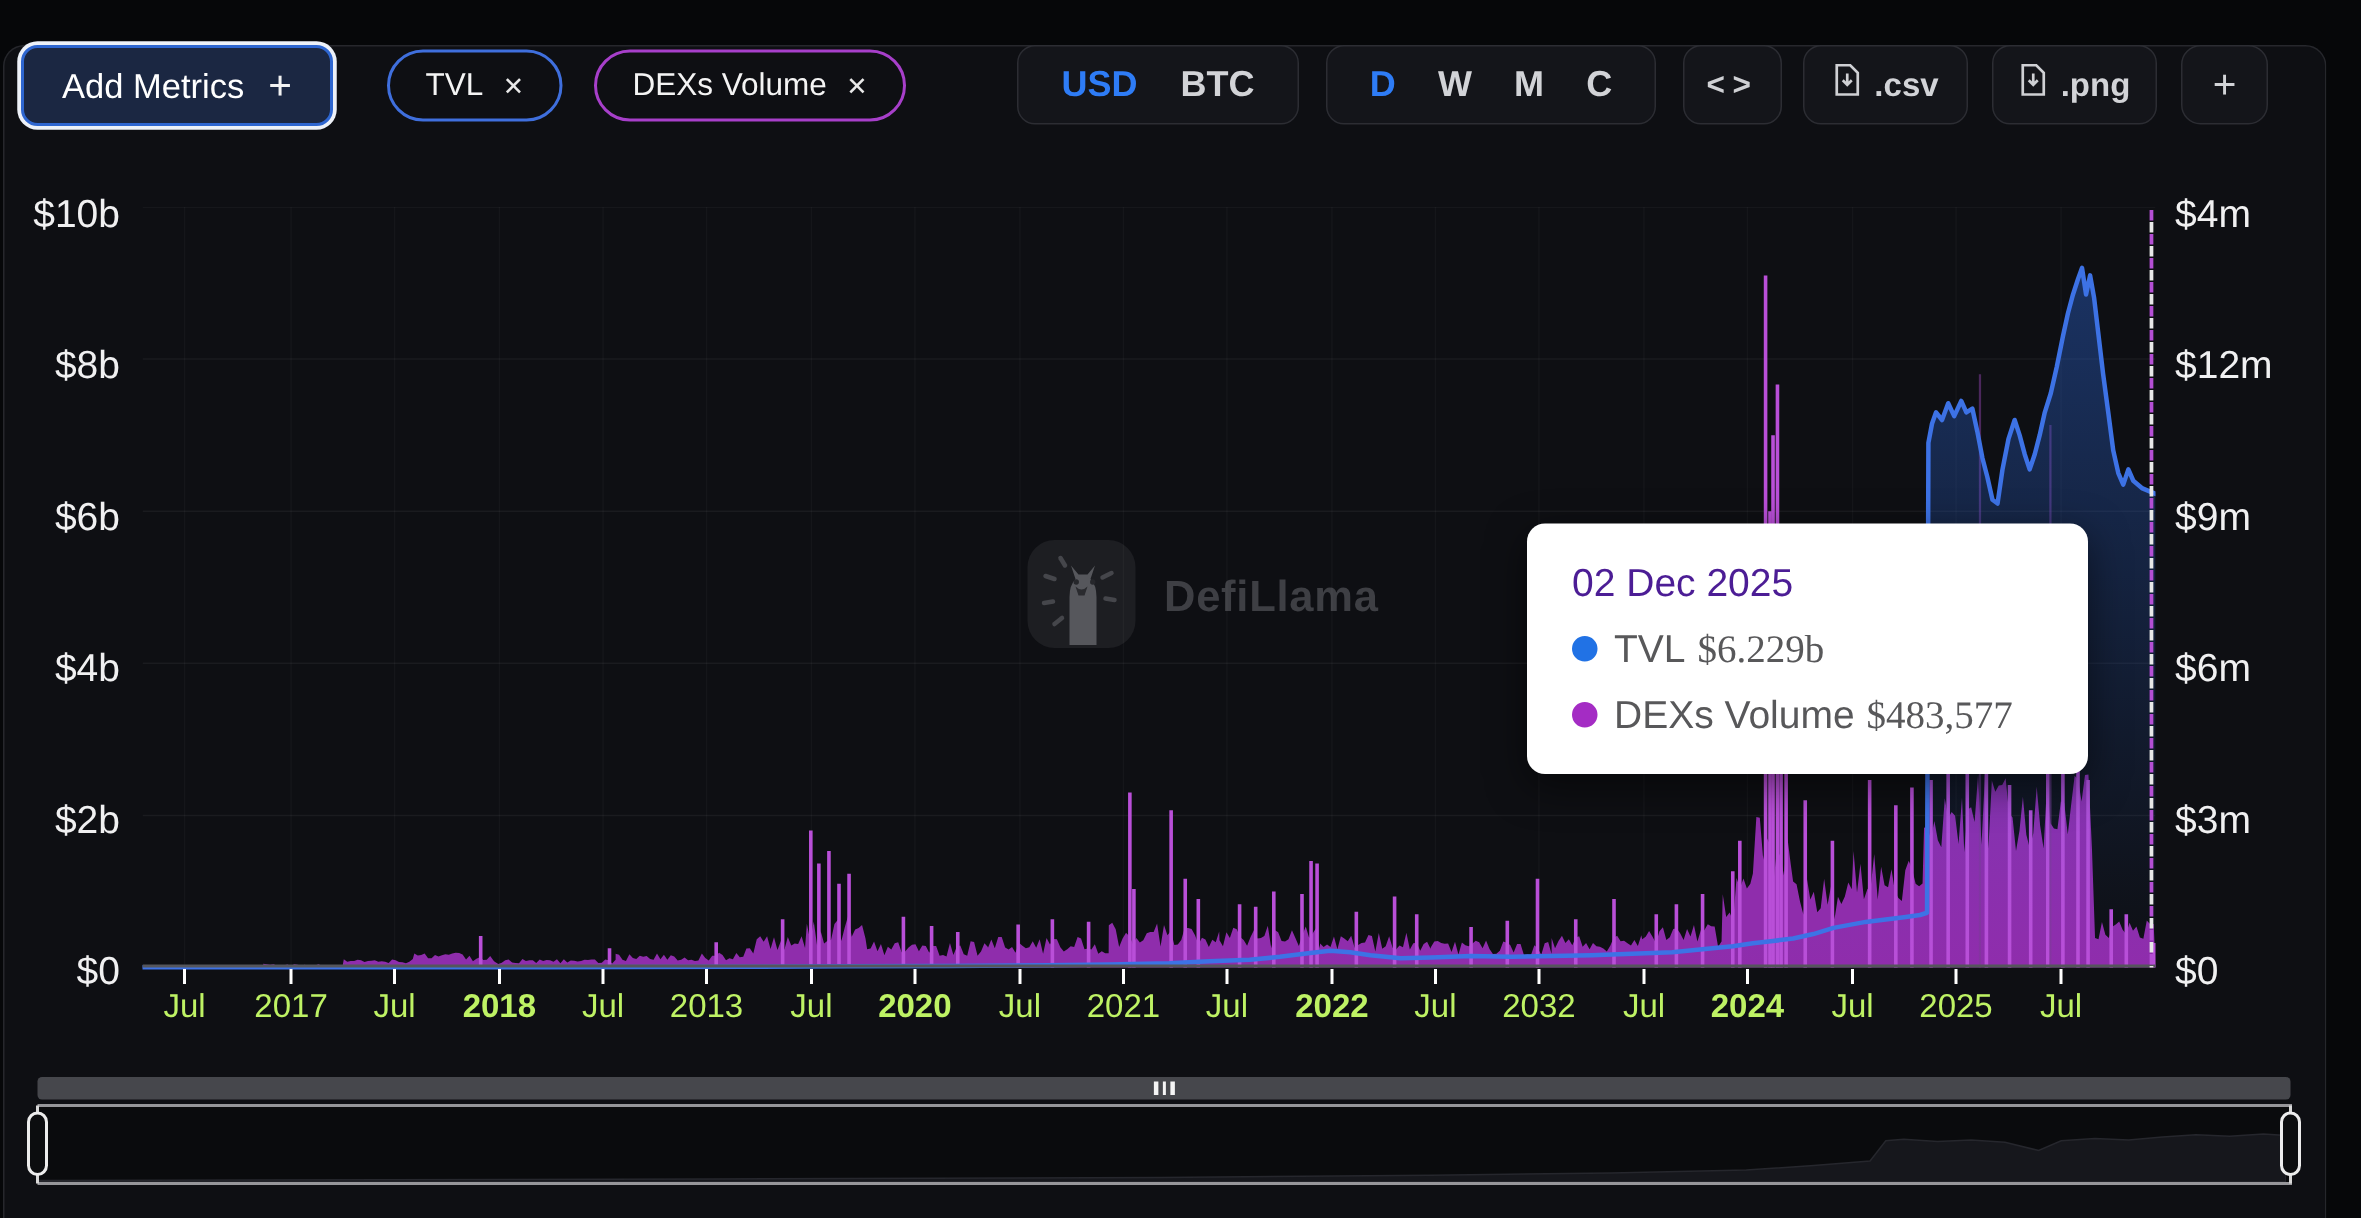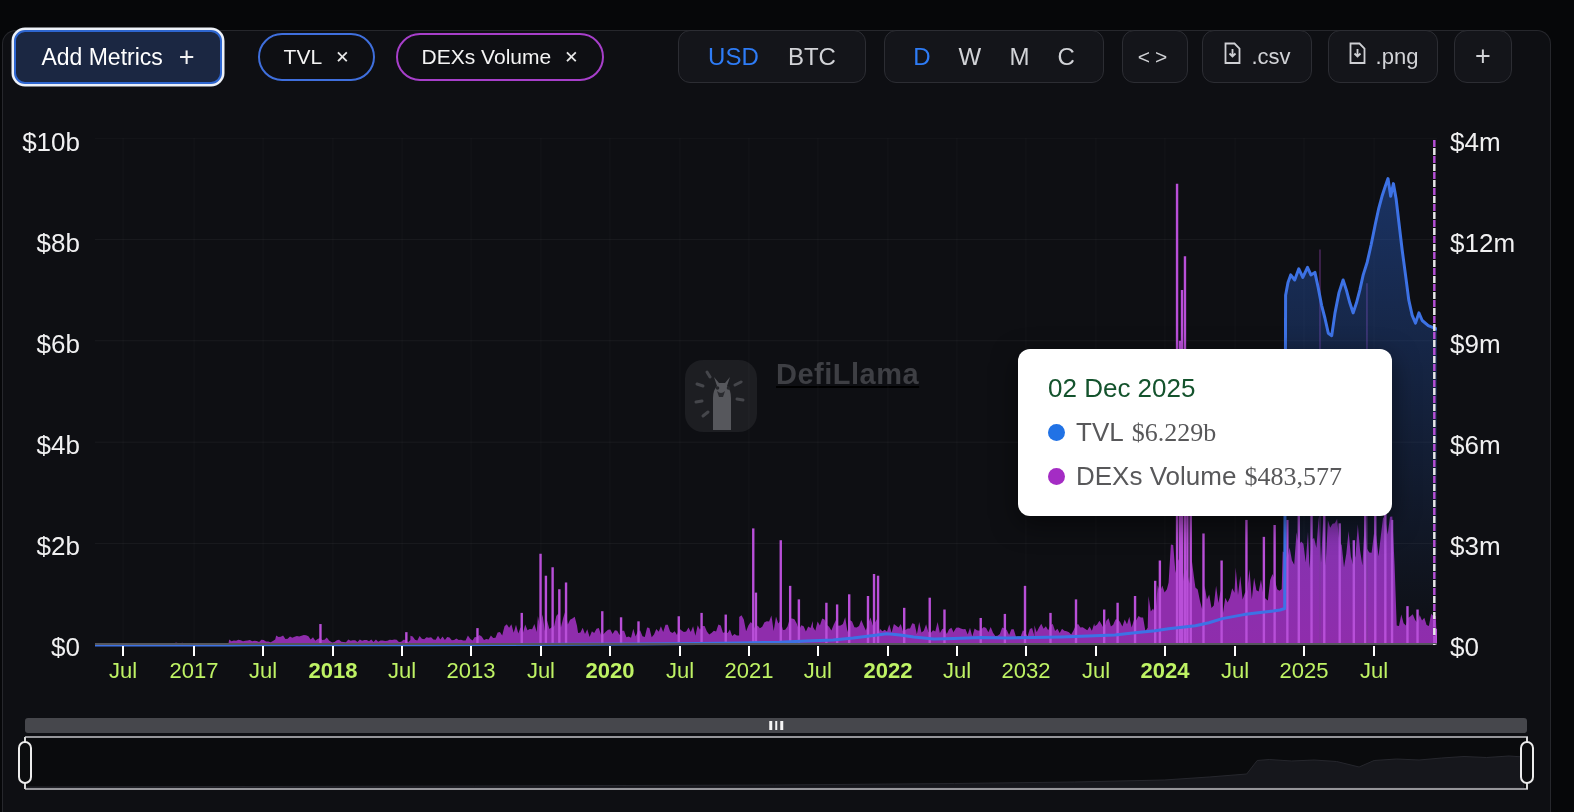--- a/index.html
+++ b/index.html
@@ -14,46 +14,46 @@
     display:flex;align-items:center;justify-content:center;gap:16px;color:#ffffff;font-size:23px;cursor:pointer;box-sizing:border-box;}
   .add-metrics .plus{font-size:27px;font-weight:300;color:#f2f2f2;}
   .pill{position:absolute;top:33px;height:48px;border-radius:25px;border:2.5px solid #888;
     display:flex;align-items:center;justify-content:center;gap:13px;color:#f4f4f4;font-size:21px;
     background:transparent;cursor:pointer;box-sizing:border-box;}
   .pill .x{font-size:17px;color:#e9e9e9;}
   #pill-tvl{left:258px;width:117px;}
   #pill-dexs{left:396px;width:208px;}
   .tb{position:absolute;top:30px;height:53px;background:#14151a;border:1.5px solid #2c2d33;
     border-radius:12px;display:flex;align-items:center;justify-content:space-evenly;
-    color:#d2d3d7;font-size:24px;box-sizing:border-box;}
+    color:#d2d3d7;font-size:24px;box-sizing:border-box;font-weight:bold;}
   #tb-currency{left:678px;width:188px;}
   #tb-interval{left:884px;width:220px;}
   #tb-embed{left:1122px;width:66px;}
   #tb-csv{left:1202px;width:110px;gap:9px;font-size:22px;justify-content:center;}
   #tb-png{left:1328px;width:110px;gap:9px;font-size:22px;justify-content:center;}
   #tb-plus{left:1454px;width:58px;font-size:27px;font-weight:300;justify-content:center;border-radius:13px;}
   .opt{cursor:pointer;}
   .sel{color:#2e7cf6;}
   #tb-embed .glyph{letter-spacing:5px;font-size:21px;color:#cfd0d4;cursor:pointer;}
   .dl-icon{display:inline-block;}
   
   #plot{position:absolute;left:95px;top:138px;width:1342px;height:509px;}
   .ylab{position:absolute;font-size:26px;color:#f0f0f1;}
   .ylab.l{left:0;width:80px;text-align:right;}
   .ylab.r{left:1450px;width:92px;text-align:left;}
   .xlab{position:absolute;top:658px;font-size:22px;color:#bef264;transform:translateX(-50%);white-space:nowrap;}
   .xlab.b{font-weight:bold;}
   .xtick{position:absolute;top:646px;width:2px;height:10px;background:#ffffff;}
   
-  #watermark{position:absolute;left:683px;top:358px;display:flex;gap:17px;pointer-events:none;text-decoration:underline;}
+  #watermark{position:absolute;left:683px;top:358px;display:flex;align-items:center;gap:17px;pointer-events:none;}
   #watermark .wm-text{font-size:29px;font-weight:bold;color:#3e3f44;letter-spacing:0.5px;}
   
   #tooltip{position:absolute;left:1018px;top:349px;width:374px;height:167px;background:#ffffff;
     border-radius:12px;box-shadow:0 8px 26px rgba(0,0,0,0.5);box-sizing:border-box;padding:24px 0 0 30px;z-index:5;}
-  #tooltip .date{font-size:26px;color:#14532d;}
+  #tooltip .date{font-size:26px;color:#4c1d95;}
   #tooltip .row{display:flex;align-items:center;margin-top:13px;font-size:26px;color:#58585a;}
   #tooltip .dot{width:17px;height:17px;border-radius:50%;margin-right:11px;flex:0 0 auto;}
   #tooltip .val{margin-left:8px;font-family:Liberation Serif, serif;}
   
   #hscroll{position:absolute;left:25px;top:718px;width:1502px;height:15px;background:#46474c;border-radius:3px;cursor:pointer;}
   #hscroll .grips{position:absolute;left:50%;top:3px;transform:translateX(-50%);display:flex;gap:3px;}
   #hscroll .grips i{display:block;width:2.5px;height:9px;background:#f5f5f5;}
   #brush{position:absolute;left:25px;top:736px;width:1503px;height:54px;background:#0a0b0d;
     border-top:2px solid #96969a;border-bottom:2px solid #96969a;box-sizing:border-box;cursor:pointer;}
   .stem{position:absolute;top:737px;width:2px;height:52px;background:#d8d8d8;}

